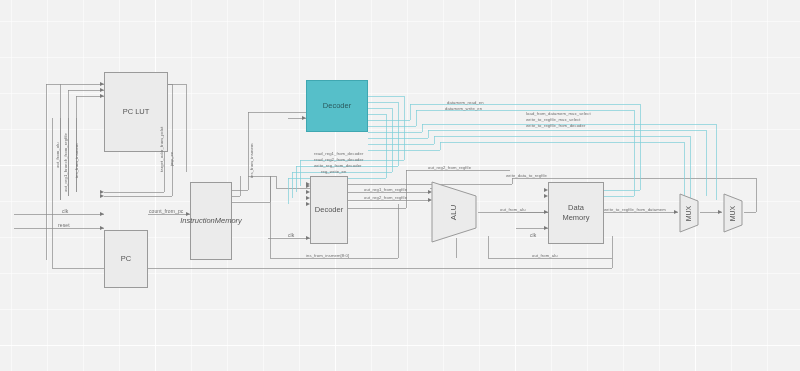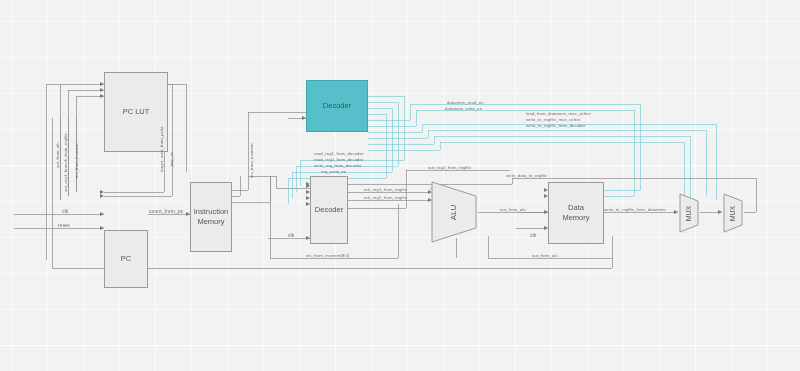--- a/index.html
+++ b/index.html
@@ -175,21 +175,21 @@
 </svg>
 
 <div class="blk" style="left:104px;top:72px;width:64px;height:80px;">
   <span>PC LUT</span>
 </div>
 
 <div class="blk" style="left:104px;top:186px;width:44px;height:58px;margin-top:44px;">
   <span>PC</span>
 </div>
 
-<div class="blk" style="left:190px;top:182px;width:42px;height:70px;flex-direction:column;">
+<div class="blk" style="left:190px;top:182px;width:42px;height:78px;flex-direction:row;font-style:italic;">
   <span>Instruction</span>
   <span>Memory</span>
 </div>
 
 <div class="blk teal" style="left:306px;top:80px;width:62px;height:52px;">
   <span>Decoder</span>
 </div>
 
 <div class="blk" style="left:310px;top:176px;width:38px;height:68px;">
   <span>Decoder</span>

